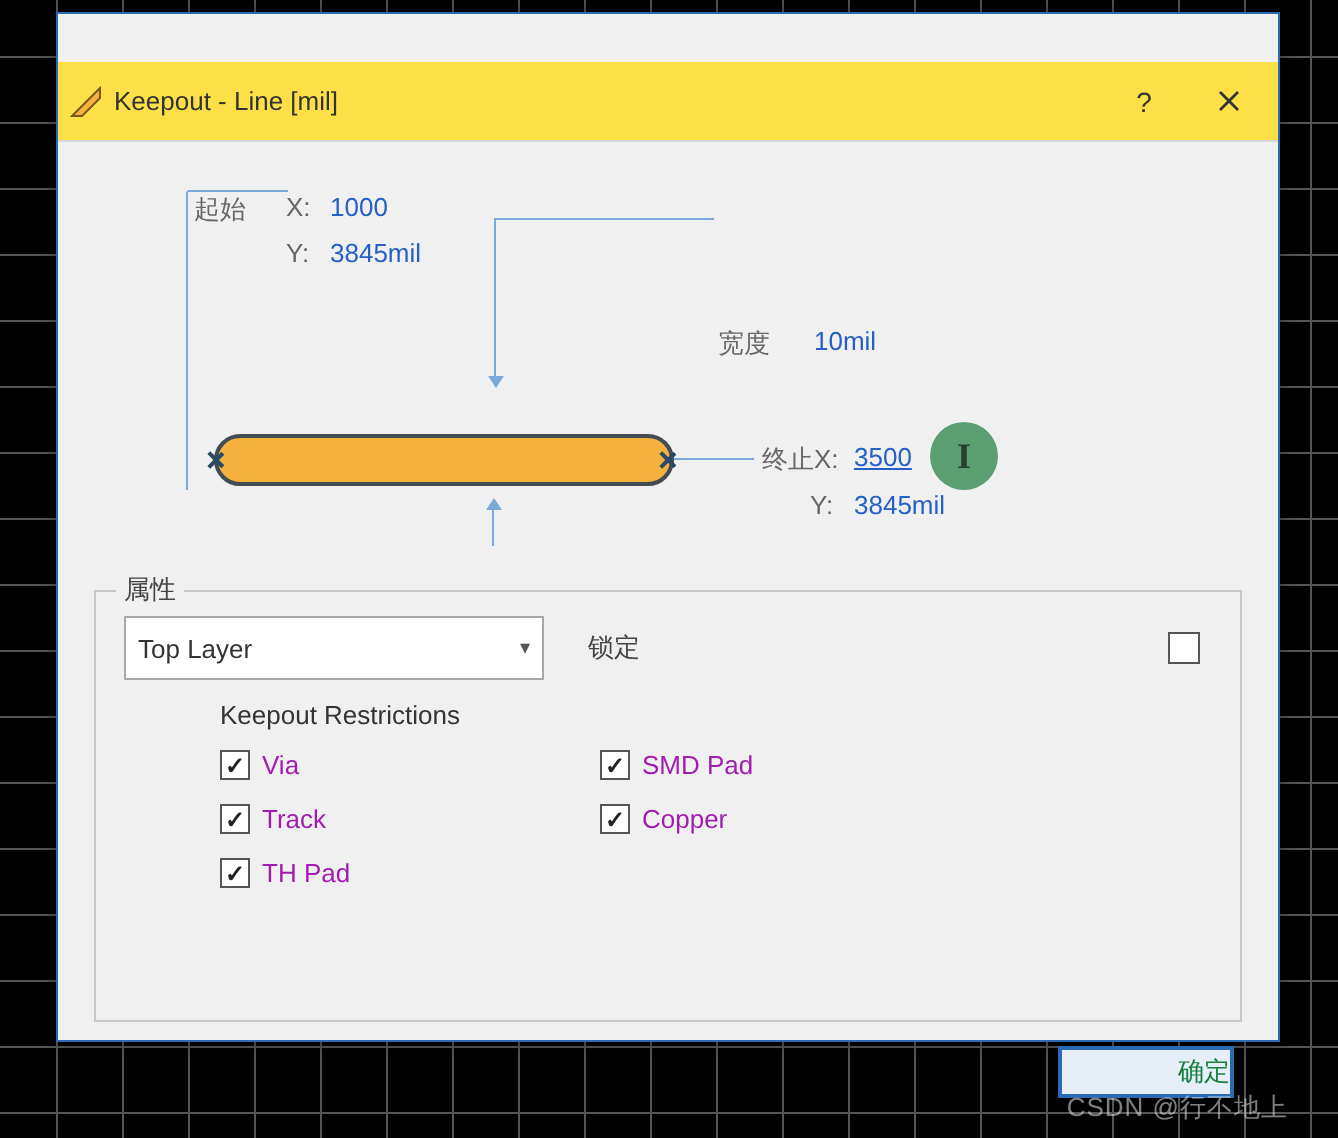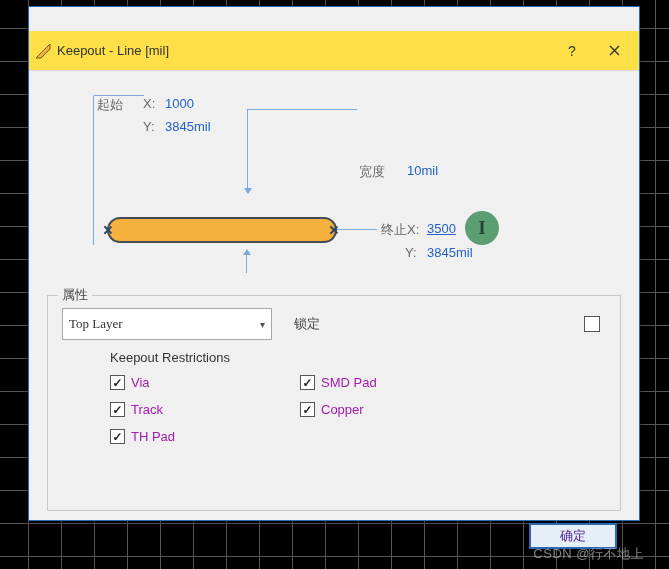--- a/index.html
+++ b/index.html
@@ -84,32 +84,32 @@
       width: 34px; height: 34px; border-radius: 50%;
       background: #5a9e72; display:flex;align-items:center;justify-content:center;
       color:#26412f; font-family: Georgia, serif; font-size:18px; font-weight: bold;
     }
 
     
     .fieldset { border: 1px solid #c8c8c8; padding: 12px 14px 16px 14px; margin-top: 4px; height: 216px; position: relative; background: #f0f0f0;}
     .fieldset .legend { position: absolute; top: -10px; left: 10px; background: #f0f0f0; padding: 0 4px; color: #444; }
     .row { display: flex; align-items: center; gap: 8px; margin-bottom: 10px; }
     .row .rlbl { color: #555; width: 128px; }
-    .select { flex: 0 0 210px; height: 24px; border: 1px solid #a8a8a8; background: #fff; display:flex;align-items:center;justify-content:space-between;padding:15px 6px; color:#333;font-family:Liberation Serif, serif;}
+    .select { flex: 0 0 210px; height: 24px; border: 1px solid #a8a8a8; background: #fff; display:flex;align-items:center;justify-content:space-between;padding:15px 6px; color:#333;}
     .select .chev { font-size: 10px; color:#555;}
     .lock-lbl { margin-left: 14px; color:#444; }
     .chk { width: 15px; height: 15px; border: 1px solid #555; background:#fff; display:inline-flex;align-items:center;justify-content:center; margin-right:6px; flex-shrink:0;}
     .chk.checked::after{content:"✓"; font-size:12px; line-height:1; color:#222; font-weight:bold;}
     .chk.big { width:16px;height:16px;}
     .subhdr { color:#333; margin: 10px 0 10px 48px; }
     .chk-grid { display:grid; grid-template-columns: 150px 150px; gap: 12px 40px; margin-left: 48px; }
     .chk-item { display:flex; align-items:center; color:#a21caf; }
 
     .btnbar { display:flex; justify-content:flex-end; gap:10px; padding: 12px 4px 0 0;}
-    .btn { min-width: 88px; height: 26px; border:1px solid #8a8a8a; background:#e9e9e9; display:flex;align-items:center;justify-content:center; color:#4c1d95;}
+    .btn { min-width: 88px; height: 26px; border:1px solid #8a8a8a; background:#e9e9e9; display:flex;align-items:center;justify-content:flex-end; color:#15803d;}
     .btn.default { border:2px solid #2a6ab5; background:#e6eef8;}
 
     .watermark { position:absolute; right:25px; bottom:6px; color:rgba(230,230,230,.55); font-size:13px; letter-spacing:.5px;}
   </style>
 </head>
 <body>
 
 <div class="grid-bg"></div>
 
 <div class="dialog">

